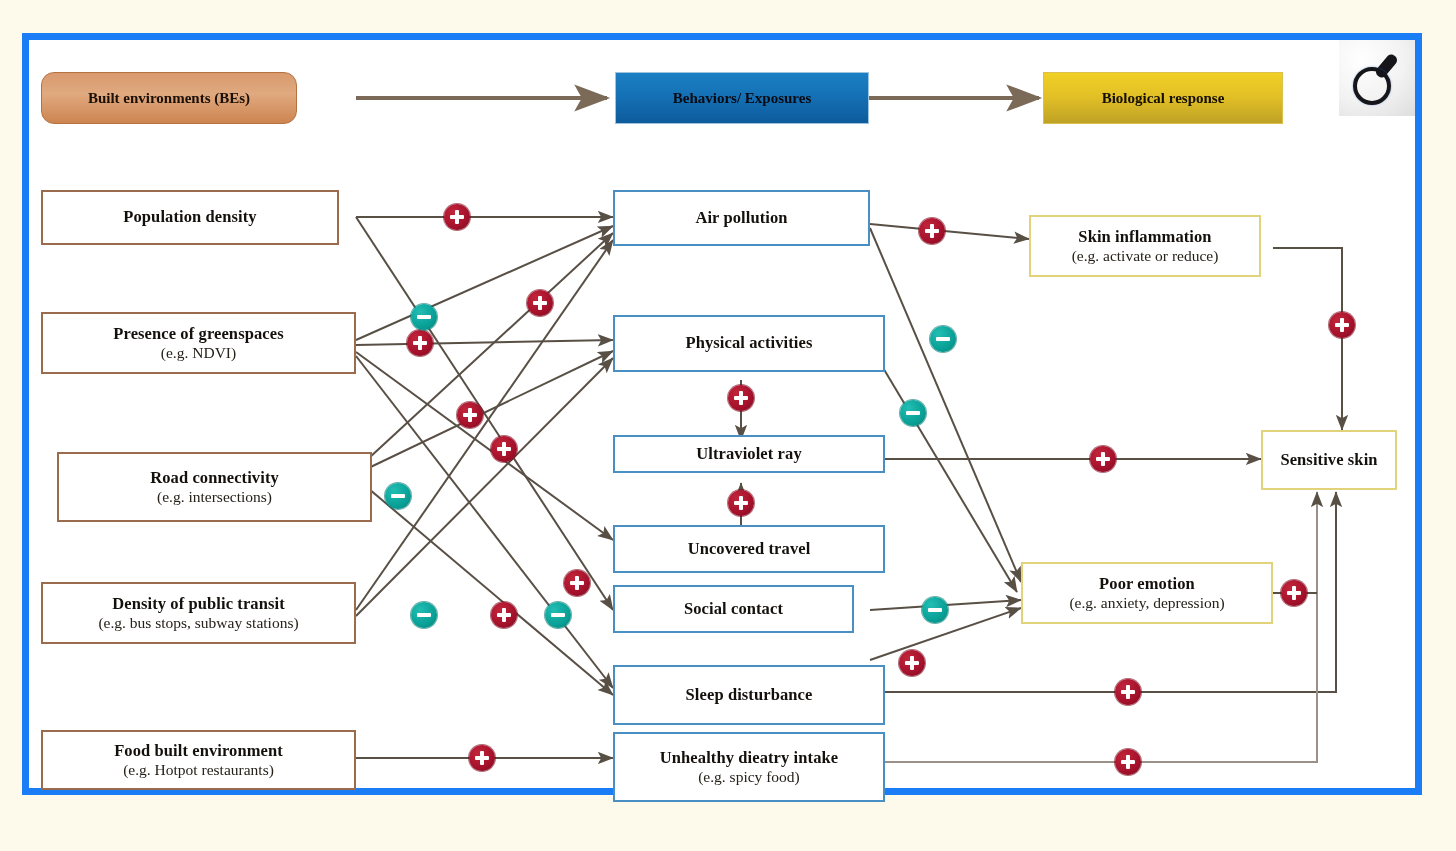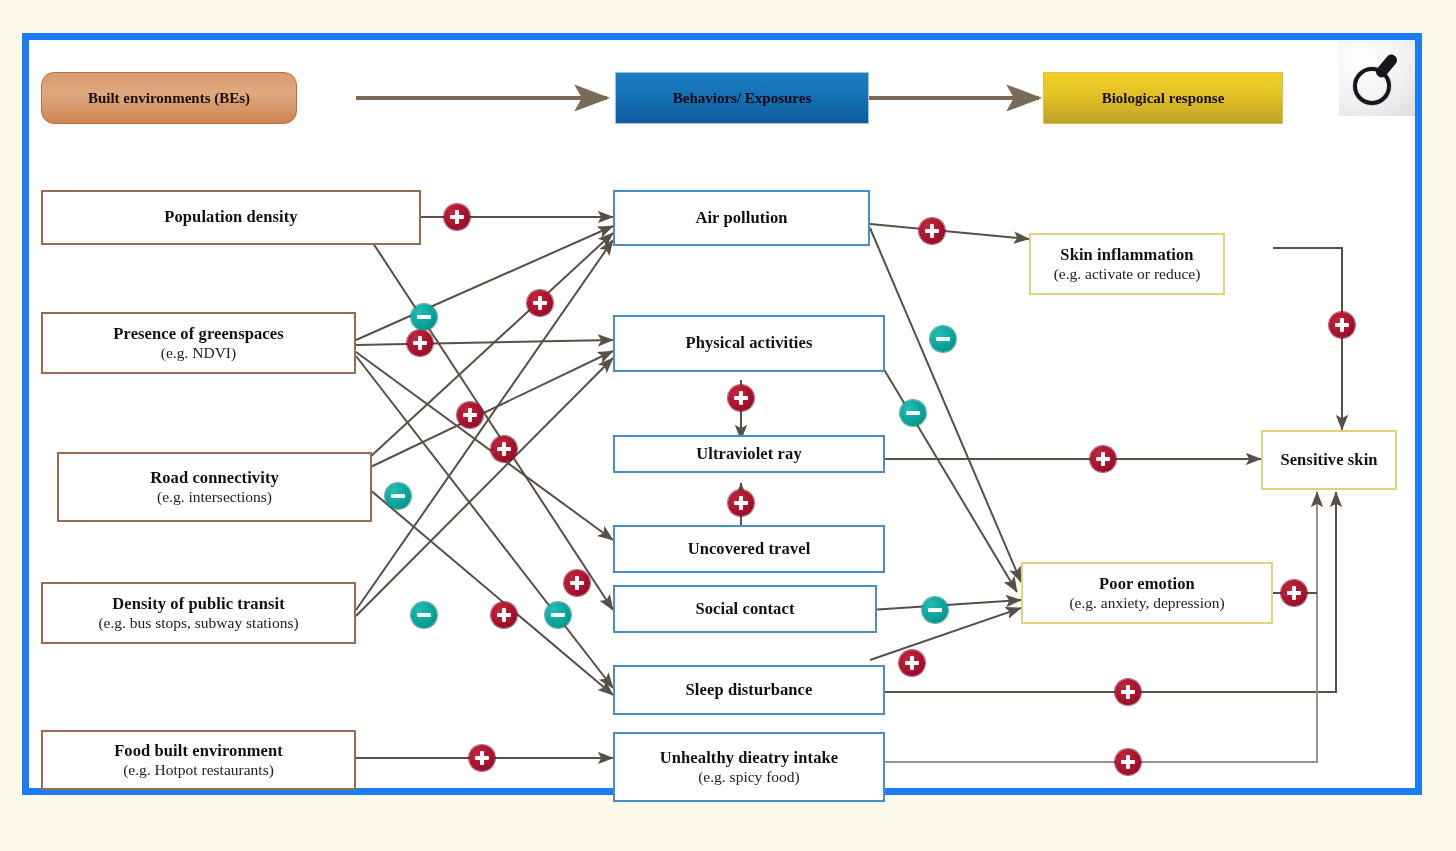--- a/index.html
+++ b/index.html
@@ -201,21 +201,21 @@
     <div class="banner" id="banner-be" style="left:12px;top:32px;width:256px;height:52px;border-radius:13px;">
       <span>Built environments (BEs)</span>
     </div>
     <div class="banner" id="banner-beh" style="left:586px;top:32px;width:254px;height:52px;">
       <span>Behaviors/ Exposures</span>
     </div>
     <div class="banner" id="banner-bio" style="left:1014px;top:32px;width:240px;height:52px;">
       <span>Biological response</span>
     </div>
 
-    <div class="node be-node" style="left:12px;top:150px;width:380px;height:55px;">
+    <div class="node be-node" style="left:12px;top:150px;width:298px;height:55px;">
       <div class="t1">Population density</div>
     </div>
 
     <div class="node be-node" style="left:12px;top:272px;width:315px;height:62px;">
       <div class="t1">Presence of greenspaces</div>
       <div class="t2">(e.g. NDVI)</div>
     </div>
 
     <div class="node be-node" style="left:28px;top:403px;width:315px;height:70px;margin-top:9px;">
       <div class="t1">Road  connectivity</div>
@@ -241,34 +241,34 @@
     </div>
 
     <div class="node ex-node" style="left:584px;top:395px;width:272px;height:38px;">
       <div class="t1">Ultraviolet ray</div>
     </div>
 
     <div class="node ex-node" style="left:584px;top:485px;width:272px;height:48px;">
       <div class="t1">Uncovered travel</div>
     </div>
 
-    <div class="node ex-node" style="left:584px;top:545px;width:264px;height:48px;">
+    <div class="node ex-node" style="left:584px;top:545px;width:241px;height:48px;">
       <div class="t1">Social contact</div>
     </div>
 
-    <div class="node ex-node" style="left:584px;top:625px;width:272px;height:50px;">
+    <div class="node ex-node" style="left:584px;top:625px;width:272px;height:60px;">
       <div class="t1">Sleep disturbance</div>
     </div>
 
     <div class="node ex-node" style="left:584px;top:692px;width:272px;height:70px;">
       <div class="t1">Unhealthy dieatry  intake</div>
       <div class="t2">(e.g. spicy food)</div>
     </div>
 
-    <div class="node bio-node" style="left:1000px;top:175px;width:196px;height:62px;margin-top:18px;">
+    <div class="node bio-node" style="left:1000px;top:175px;width:232px;height:62px;">
       <div class="t1">Skin inflammation</div>
       <div class="t2">(e.g. activate or reduce)</div>
     </div>
 
     <div class="node bio-node" style="left:1232px;top:390px;width:136px;height:60px;">
       <div class="t1">Sensitive skin</div>
     </div>
 
     <div class="node bio-node" style="left:992px;top:522px;width:252px;height:62px;">
       <div class="t1">Poor emotion</div>

